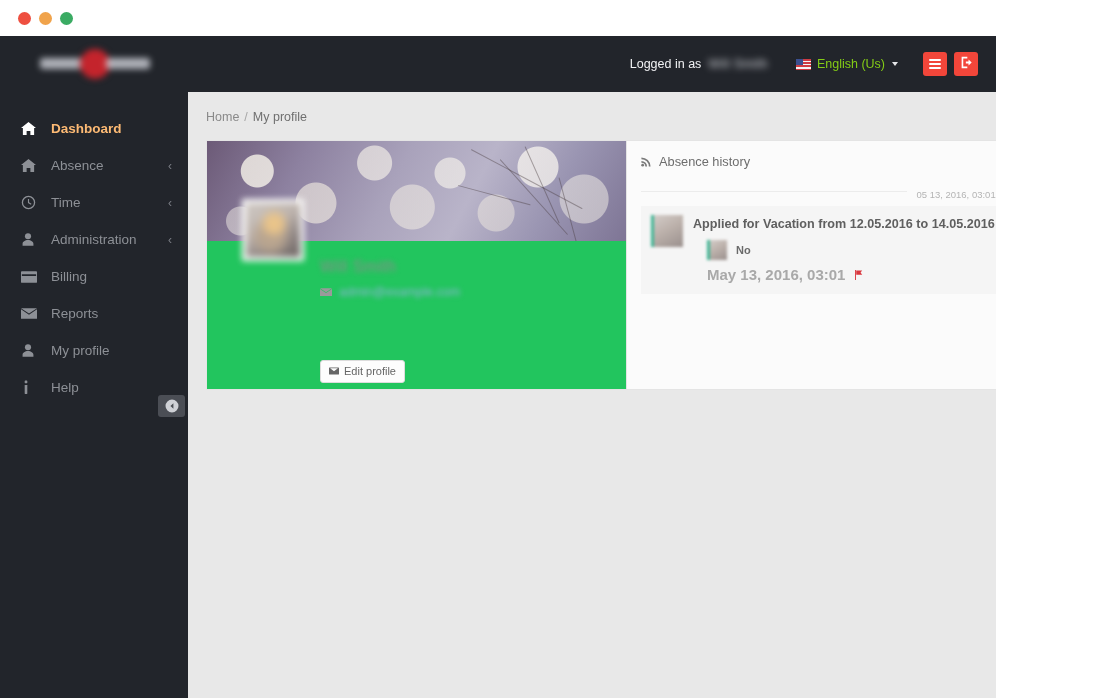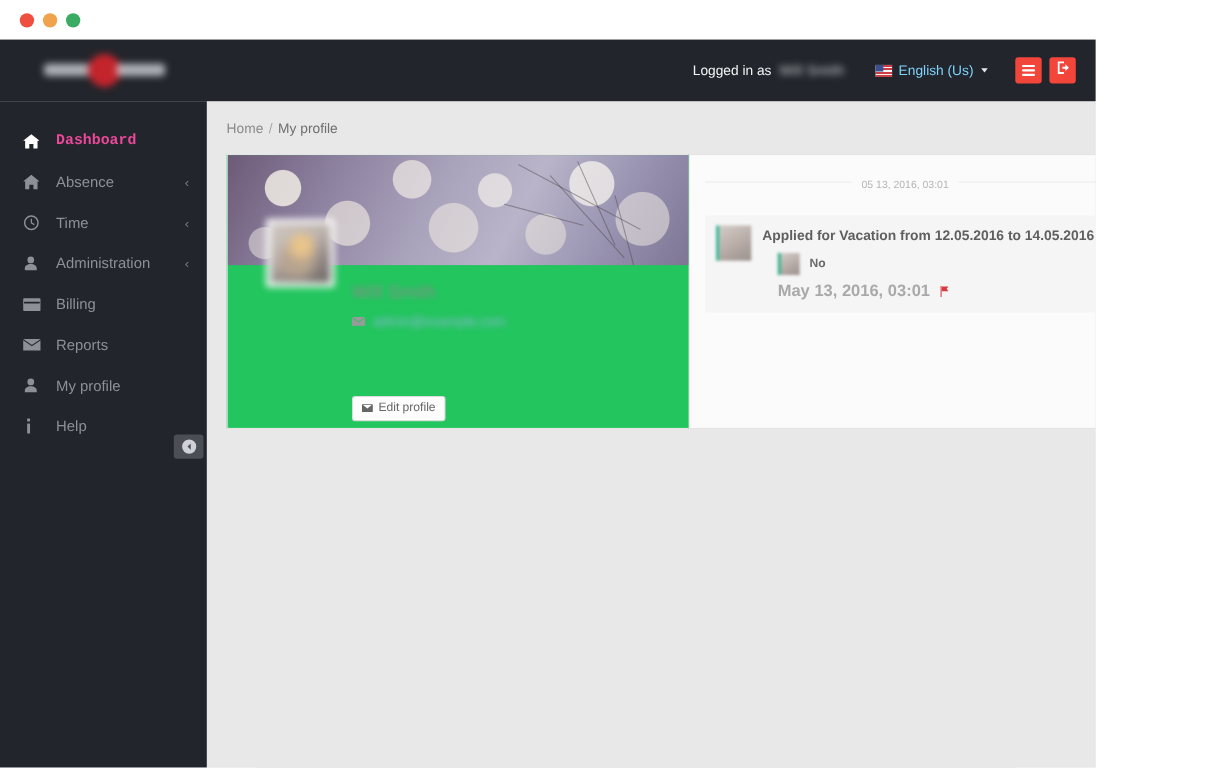--- a/index.html
+++ b/index.html
@@ -112,21 +112,21 @@
     color: #d9dbe0;
     filter: blur(3.6px);
     letter-spacing: .4px;
     white-space: nowrap;
   }
 
   .lang {
     display: flex;
     align-items: center;
     gap: 6px;
-    color: #7dd3fc;
+    color: #84cc16;
     font-size: 12.5px;
     margin-right: 18px;
     cursor: pointer;
     justify-content: center;
   }
   .flag {
     width: 15px; height: 11px;
     position: relative;
     display: inline-block;
     background: #d8dce3;
@@ -181,21 +181,21 @@
   .menu-item {
     display: flex;
     align-items: center;
     height: 37px;
     padding: 0 16px 0 21px;
     color: #8d9096;
     font-size: 13.5px;
     cursor: pointer;
     position: relative;
   }
-  .menu-item.active { color: #ec4899; font-weight: bold; font-family: Liberation Mono, monospace; }
+  .menu-item.active { color: #fdba74; font-weight: bold; }
   .menu-item .mi-icon {
     width: 19px;
     flex: 0 0 19px;
     display: flex;
     align-items: center;
     justify-content: flex-start;
     margin-right: 11px;
     color: inherit;
   }
   .menu-item.active .mi-icon { color: #ffffff; }
@@ -372,22 +372,22 @@
     gap: 7px;
     font-size: 12.8px;
     color: #6d6d6d;
     margin-bottom: 15px;
   }
   .hist-title .rss { color: #7a7a7a; display: flex; }
   .hist-title .rss svg { display: block; fill: currentColor; }
 
   .date-divider {
     position: relative;
-    text-align: center;
-    margin: 4px 0 24px 0;
+    text-align: right;
+    margin: 4px 0 8px 0;
     height: 14px;
   }
   .date-divider::before {
     content: "";
     position: absolute;
     left: 0; right: 0; top: 50%;
     border-top: 1px solid #ececec;
   }
   .date-divider span {
     position: relative;
@@ -644,20 +644,30 @@
                     <path d="M1 0h16a1 1 0 011 1v11a1 1 0 01-1 1H1a1 1 0 01-1-1V1a1 1 0 011-1zm.9 1.6L9 7l7.1-5.4z"></path>
                   </svg>
                 </span>
                 <span>Edit profile</span>
               </button>
             </div>
           </div>
         </div>
 
         <div class="card-history">
+          <div class="hist-title">
+            <span class="rss">
+              <svg width="11" height="11" viewBox="0 0 16 16">
+                <circle cx="2.4" cy="13.4" r="2"></circle>
+                <path d="M.6 7.2v2.5a5.7 5.7 0 015.7 5.7h2.5A8.2 8.2 0 00.6 7.2z"></path>
+                <path d="M.6 2.1v2.5A10.8 10.8 0 0111.4 15.4h2.5A13.3 13.3 0 00.6 2.1z"></path>
+              </svg>
+            </span>
+            <span>Absence history</span>
+          </div>
 
           <div class="date-divider">
             <span>05 13, 2016, 03:01</span>
           </div>
 
           <div class="entry">
             <div class="avatar-sm"></div>
             <div class="entry-main">
               <div class="entry-text">Applied for Vacation from 12.05.2016 to 14.05.2016</div>
 

